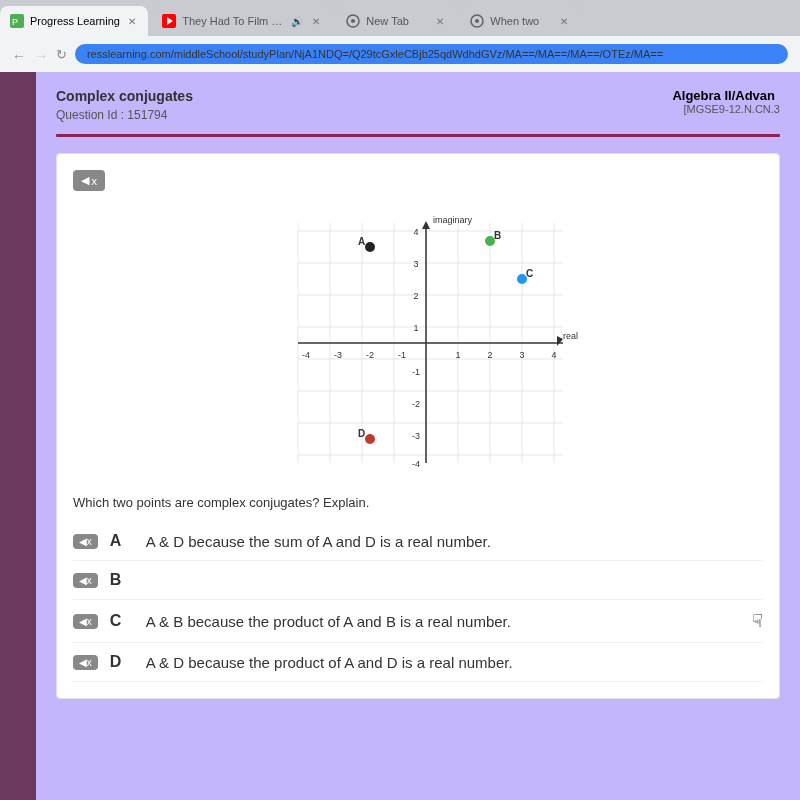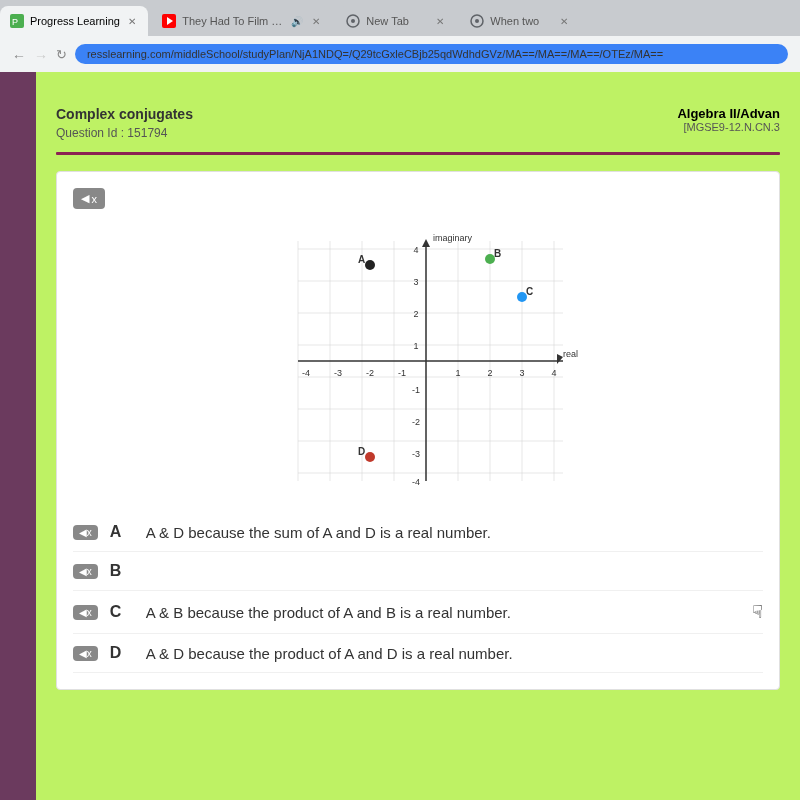--- a/index.html
+++ b/index.html
@@ -100,22 +100,22 @@
 
     .sidebar-strip {
       width: 36px;
       background: #6b3a5e;
       flex-shrink: 0;
       height: 100%;
     }
 
     .main-content {
       flex: 1;
-      background: #bef264;
-      padding: 34px 20px;
+      background: #c4b5fd;
+      padding: 16px 20px;
       overflow-y: auto;
     }
 
     .question-topic {
       font-size: 14px;
       font-weight: bold;
       color: #333;
     }
 
     .question-id {
@@ -267,21 +267,21 @@
   <div class="sidebar-strip"></div>
 
   <div class="main-content">
 
     <div class="header-row">
       <div>
         <div class="question-topic">Complex conjugates</div>
         <div class="question-id">Question Id : 151794</div>
       </div>
       <div style="text-align:right">
-        <div style="font-size:13px;font-weight:bold;">Algebra II/Advan</div>
+        <div style="font-size:13px;font-weight:bold;text-align:center;">Algebra II/Advan</div>
         <div style="font-size:11px;color:#555;margin-left:16px;">[MGSE9-12.N.CN.3</div>
       </div>
     </div>
 
     <div class="divider-line"></div>
 
     <div class="question-area">
 
       
       <button class="audio-button">
@@ -351,20 +351,21 @@
 
           <circle cx="264" cy="76" r="5" fill="#2196F3"></circle>
           <text x="268" y="74" font-size="10" fill="#333" font-weight="bold">C</text>
 
           <circle cx="112" cy="236" r="5" fill="#c0392b"></circle>
           <text x="100" y="234" font-size="10" fill="#333" font-weight="bold">D</text>
         </svg>
       </div>
 
       
+      <div class="question-text">Which two points are complex conjugates? Explain.</div>
 
       
       <div>
 
         <div class="answer-choice">
           <button class="audio-button" style="font-size:10px;padding:2px 6px;">◀x</button>
           <span class="choice-letter">A</span>
           <span class="choice-text">A &amp; D because the sum of A and D is a real number.</span>
         </div>
 

